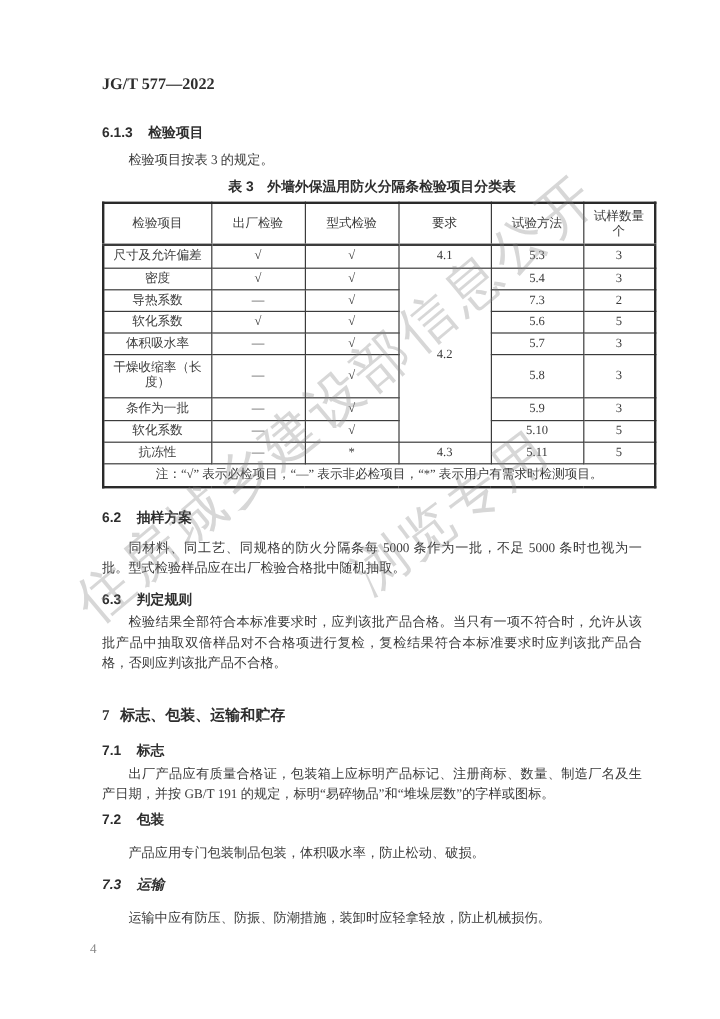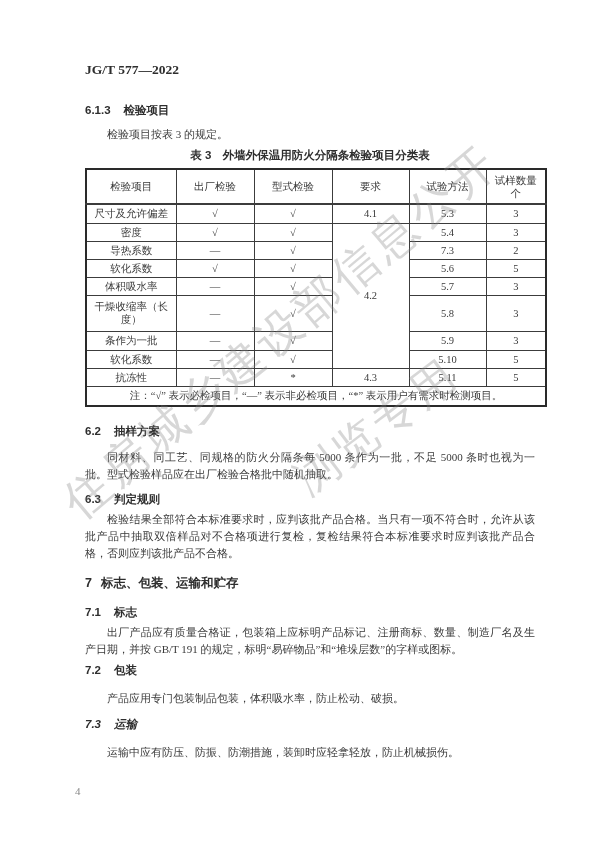--- a/index.html
+++ b/index.html
@@ -72,21 +72,21 @@
   tr.hrow  { height:35px; }
   tr.row19 { height:19px; }
   tr.row18 { height:18px; }
   tr.row36 { height:36px; }
   tr.nrow  { height:20px; }
   td.note-cell { text-align:left; padding-left:8px; font-size:10.5px; }
   .h62 { margin-top:17px; }
   .p62 { margin-top:10px; }
   .h63 { margin-top:9px; }
   .p63 { margin-top:4px; }
-  .h7  { margin-top:13px; }
+  .h7  { margin-top:26px;font-family:Liberation Serif, serif; }
   .h71 { margin-top:14px; }
   .p71 { margin-top:4px; }
   .h72 { margin-top:5px; }
   .p72 { margin-top:12px; }
   .h73 { margin-top:10px;font-style:italic; }
   .p73 { margin-top:12px; }
   .page-num {
     position:absolute;
     left:75px; top:785px;
     font-size:11px;

